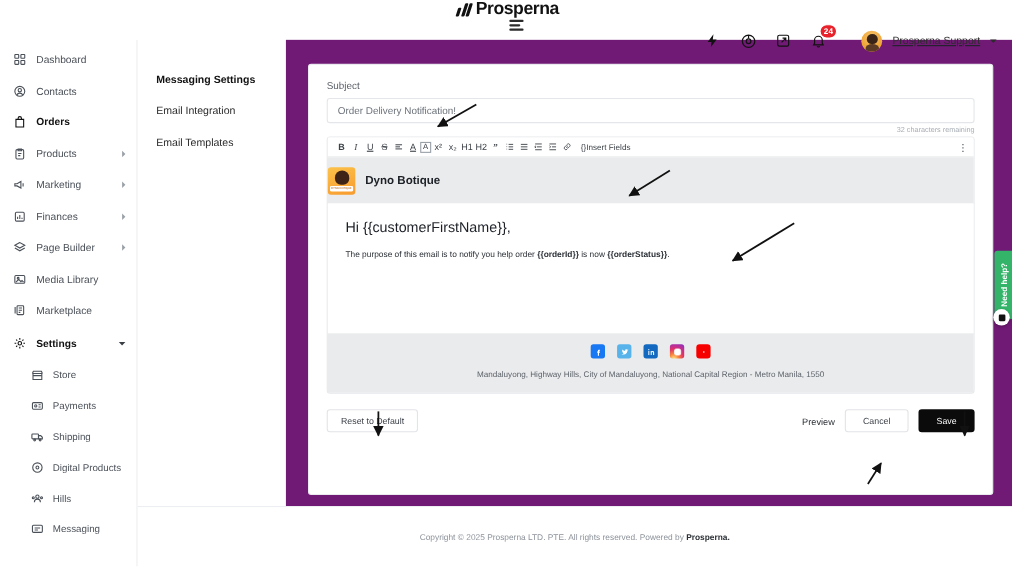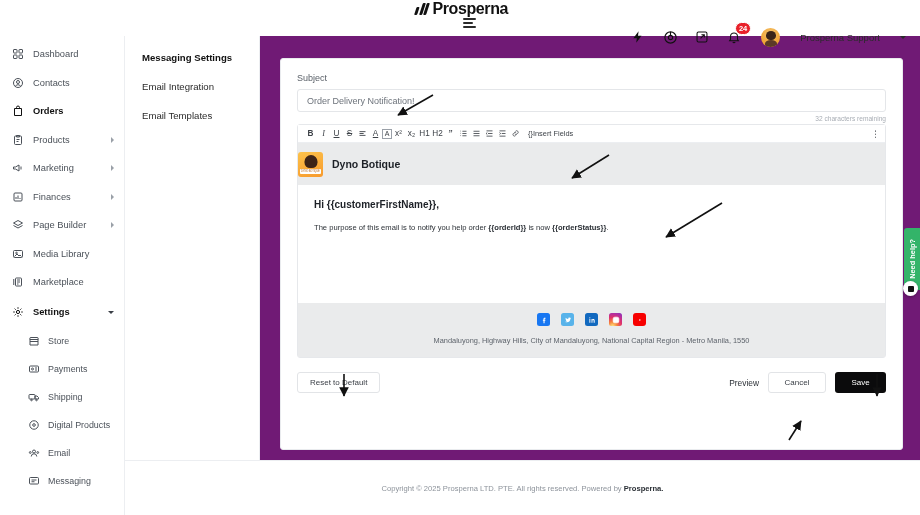--- a/index.html
+++ b/index.html
@@ -30,21 +30,21 @@
   .hamburger span:nth-child(3){ width:13px; }
 
   .top-actions { margin-left:auto; display:flex; align-items:center; gap:14px; padding-right:14px; }
   .ticon { width:18px; height:18px; display:flex; align-items:center; justify-content:center; cursor:pointer; position:relative; }
   .badge {
     position:absolute; top:-6px; right:-8px; min-width:15px; height:13px;
     background:#e8212a; color:#fff; border-radius:7px; font-size:7.5px;
     display:flex; align-items:center; justify-content:center; font-weight:700;
     padding:0 3px; border:1.3px solid #fff;
   }
-  .user-chip { display:flex; align-items:center; gap:20px; cursor:pointer; margin-left:4px; }
+  .user-chip { display:flex; align-items:center; gap:9px; cursor:pointer; margin-left:16px;text-decoration:underline; }
   .avatar {
     width:19px; height:19px; border-radius:50%;
     background: radial-gradient(circle at 50% 32%, #f7c873 0%, #f0a83c 55%, #e89a2a 100%);
     position:relative; overflow:hidden; flex:none;
   }
   .avatar::before {
     content:""; position:absolute; left:50%; top:15%; transform:translateX(-50%);
     width:10px; height:9px; border-radius:50% 50% 45% 45%; background:#3a2418;
   }
   .avatar::after {
@@ -71,21 +71,21 @@
   .caret-r { width:0;height:0;border-top:3px solid transparent;border-bottom:3px solid transparent;border-left:3.4px solid #9aa0a8; }
   .caret-d { width:0;height:0;border-left:3.2px solid transparent;border-right:3.2px solid transparent;border-top:3.6px solid #3a3f46; }
   .nav-sub { padding-left:16px; }
   .nav-sub .nav-item { font-size:8.9px; gap:8px; margin-bottom:4px; }
 
   
   .subnav {
     position:absolute; top:36px; left:125px; width:135px; height:424px;
     background:#fff; border-right:1px solid #eceef1; padding:16px 0 0 17px; z-index:10;
   }
-  .subnav-item { font-size:9.6px; color:#2b2b2b; margin-bottom:18px; cursor:pointer; }
+  .subnav-item { font-size:9.6px; color:#2b2b2b; margin-bottom:18px; cursor:pointer;margin-top:15px; }
   .subnav-item.active { font-weight:700; color:#111; }
 
   
   .content {
     position:absolute; top:36px; left:260px; width:660px; height:424px;
     background:#701a75; padding:22px 20px 0 20px; overflow:hidden;
   }
   .card {
     background:#fff; border:1px solid #e9ebee; border-radius:3px;
     width:623px; height:392px; padding:14px 16px 0 16px; position:relative;
@@ -125,21 +125,21 @@
   }
   .logo-tile::after {
     content:""; position:absolute; left:2px; bottom:3px; width:21px; height:5px;
     background:#fff; border-radius:1px;
   }
   .logo-cap { position:absolute; left:3px; bottom:3.6px; font-size:2.6px; color:#b4651a; z-index:2; letter-spacing:-0.1px; }
   .brandname { font-size:10.5px; font-weight:700; color:#1d2127; }
 
   .mail-body { background:#fff; padding:14px 16px 10px 16px; min-height:118px; }
   .mail-title { text-align:center; font-size:17.5px; font-weight:700; color:#111; letter-spacing:-0.2px; margin-bottom:18px; }
-  .mail-greet { font-size:10px; font-weight:700; color:#1d2127; margin-bottom:13px; }
+  .mail-greet { font-size:13px; font-weight:400; color:#1d2127; margin-bottom:13px; }
   .mail-p { font-size:7.6px; color:#2b3036; }
   .mail-p b { font-weight:700; }
 
   .mail-foot { background:#eaebec; padding:10px 0 12px; }
   .socials { display:flex; justify-content:center; gap:11px; margin-bottom:10px; }
   .soc { width:13px; height:13px; border-radius:2.5px; display:flex; align-items:center; justify-content:center; cursor:pointer; }
   .soc svg { width:8px; height:8px; fill:#fff; display:block; }
   .soc-fb { background:#1877f2; }
   .soc-tw { background:#58b3ea; }
   .soc-li { background:#1269bf; }
@@ -404,21 +404,21 @@
       </div>
       <div class="nav-item">
         <span class="nav-ico">
           <svg viewBox="0 0 24 24" fill="none" stroke="currentColor" stroke-width="2">
               <circle cx="12" cy="9" r="3"></circle>
               <path d="M6.5 19a5.5 5.5 0 0 1 11 0"></path>
               <circle cx="4.5" cy="11" r="1.8"></circle>
               <circle cx="19.5" cy="11" r="1.8"></circle>
             </svg>
         </span>
-        <span class="nlabel">Email</span>
+        <span class="nlabel">Hills</span>
       </div>
       <div class="nav-item">
         <span class="nav-ico">
           <svg viewBox="0 0 24 24" fill="none" stroke="currentColor" stroke-width="2">
               <rect x="3" y="5" width="18" height="13" rx="2"></rect>
               <path d="M7 10h10M7 13.5h6"></path>
             </svg>
         </span>
         <span class="nlabel">Messaging</span>
       </div>

